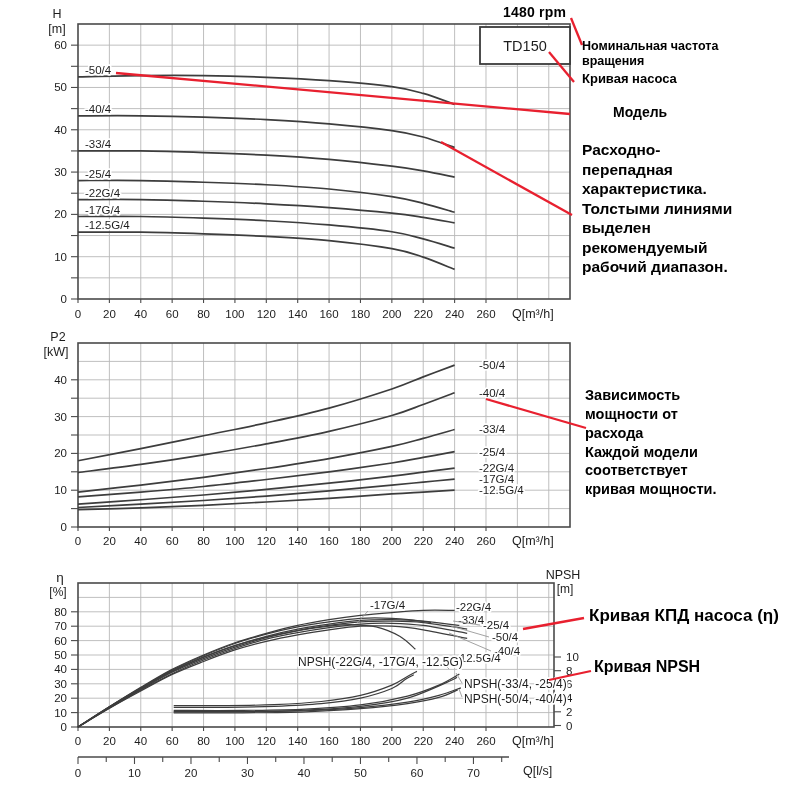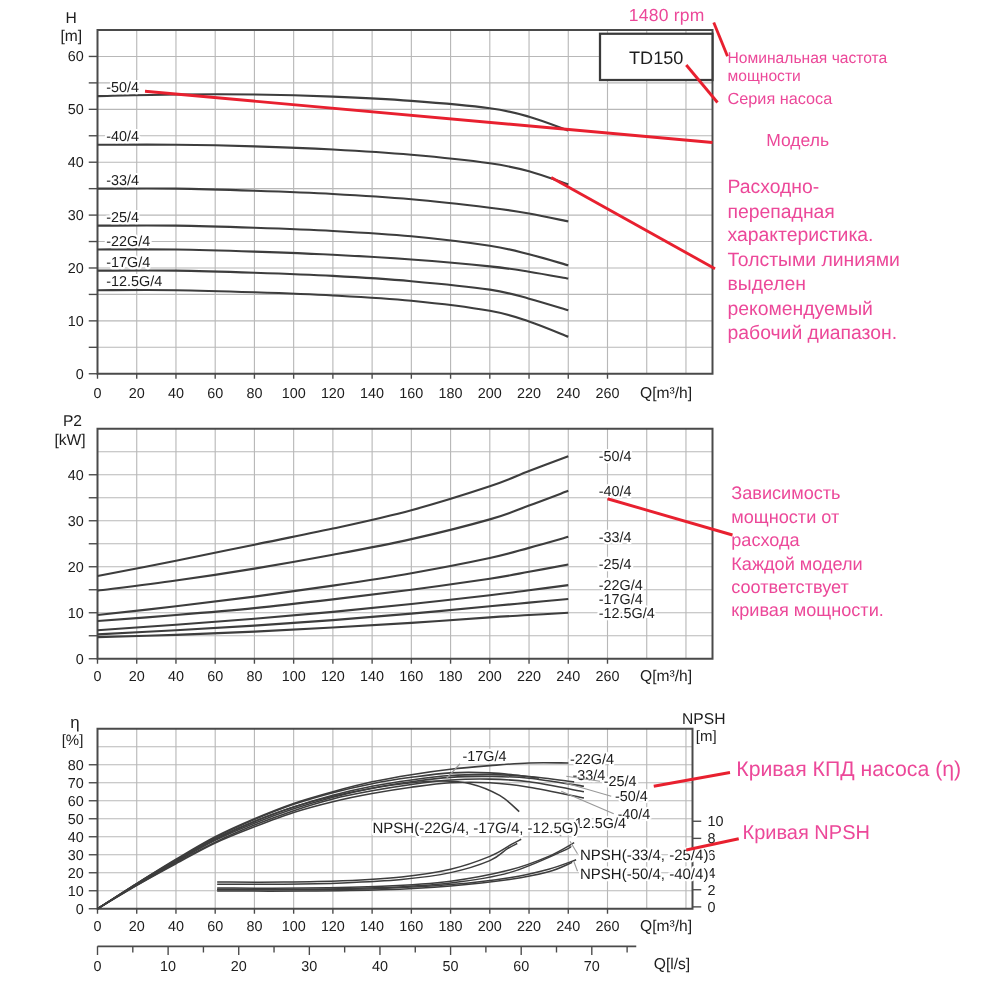--- a/index.html
+++ b/index.html
@@ -1,21 +1,21 @@
 <!DOCTYPE html>
 <html><head>
 <meta charset="utf-8">
 <style>
   html,body{margin:0;padding:0;background:#ffffff;}
   #canvas{position:relative;width:800px;height:800px;background:#fff;overflow:hidden;
           font-family:"Liberation Sans",sans-serif;color:#1d1d1d;}
   #charts-svg{position:absolute;left:0;top:0;}
   svg text{font-family:"Liberation Sans",sans-serif;fill:#1d1d1d;}
   .halo{paint-order:stroke;stroke:#ffffff;stroke-width:3.5px;stroke-linejoin:round;}
-  .callout{position:absolute;white-space:pre-line;color:#ec4899;}
+  .callout{position:absolute;white-space:pre-line;color:#000000;font-weight:bold;}
   #rpm-label{left:503px;top:4px;font-size:14px;letter-spacing:0.2px;}
   #co-nominal{left:582px;top:39px;font-size:12.5px;line-height:1.18;}
   #co-series{left:582px;top:71px;font-size:13px;}
   #co-model{left:587px;top:104px;font-size:14px;margin-left:26px;}
   #co-flowhead{left:582px;top:140px;font-size:15.5px;line-height:1.26;}
   #co-power{left:585px;top:386px;font-size:14.5px;line-height:1.3;}
   #co-eff{left:589px;top:606px;font-size:17px;}
   #co-npsh{left:594px;top:658px;font-size:16px;}
 </style>
 </head>
@@ -358,22 +358,22 @@
         <line x1="116" y1="73" x2="570" y2="114" stroke="#e8202f" stroke-width="2.3"></line>
         <line x1="441" y1="142" x2="572" y2="215" stroke="#e8202f" stroke-width="2.3"></line>
         <line x1="486" y1="399" x2="586" y2="428" stroke="#e8202f" stroke-width="2.3"></line>
         <line x1="523" y1="629" x2="584" y2="618" stroke="#e8202f" stroke-width="2.3"></line>
         <line x1="549" y1="680" x2="591" y2="671" stroke="#e8202f" stroke-width="2.3"></line>
       </g>
     </svg>
 
   <div class="callout" id="rpm-label">1480 rpm</div>
   <div class="callout" id="co-nominal">Номинальная частота
-мощности</div>
-  <div class="callout" id="co-series">Серия насоса</div>
+вращения</div>
+  <div class="callout" id="co-series">Кривая насоса</div>
   <div class="callout" id="co-model">Модель</div>
   <div class="callout" id="co-power">Зависимость
 мощности от
 расхода
 Каждой модели
 соответствует
 кривая мощности.</div>
   <div class="callout" id="co-flowhead">Расходно-
 перепадная
 характеристика.

